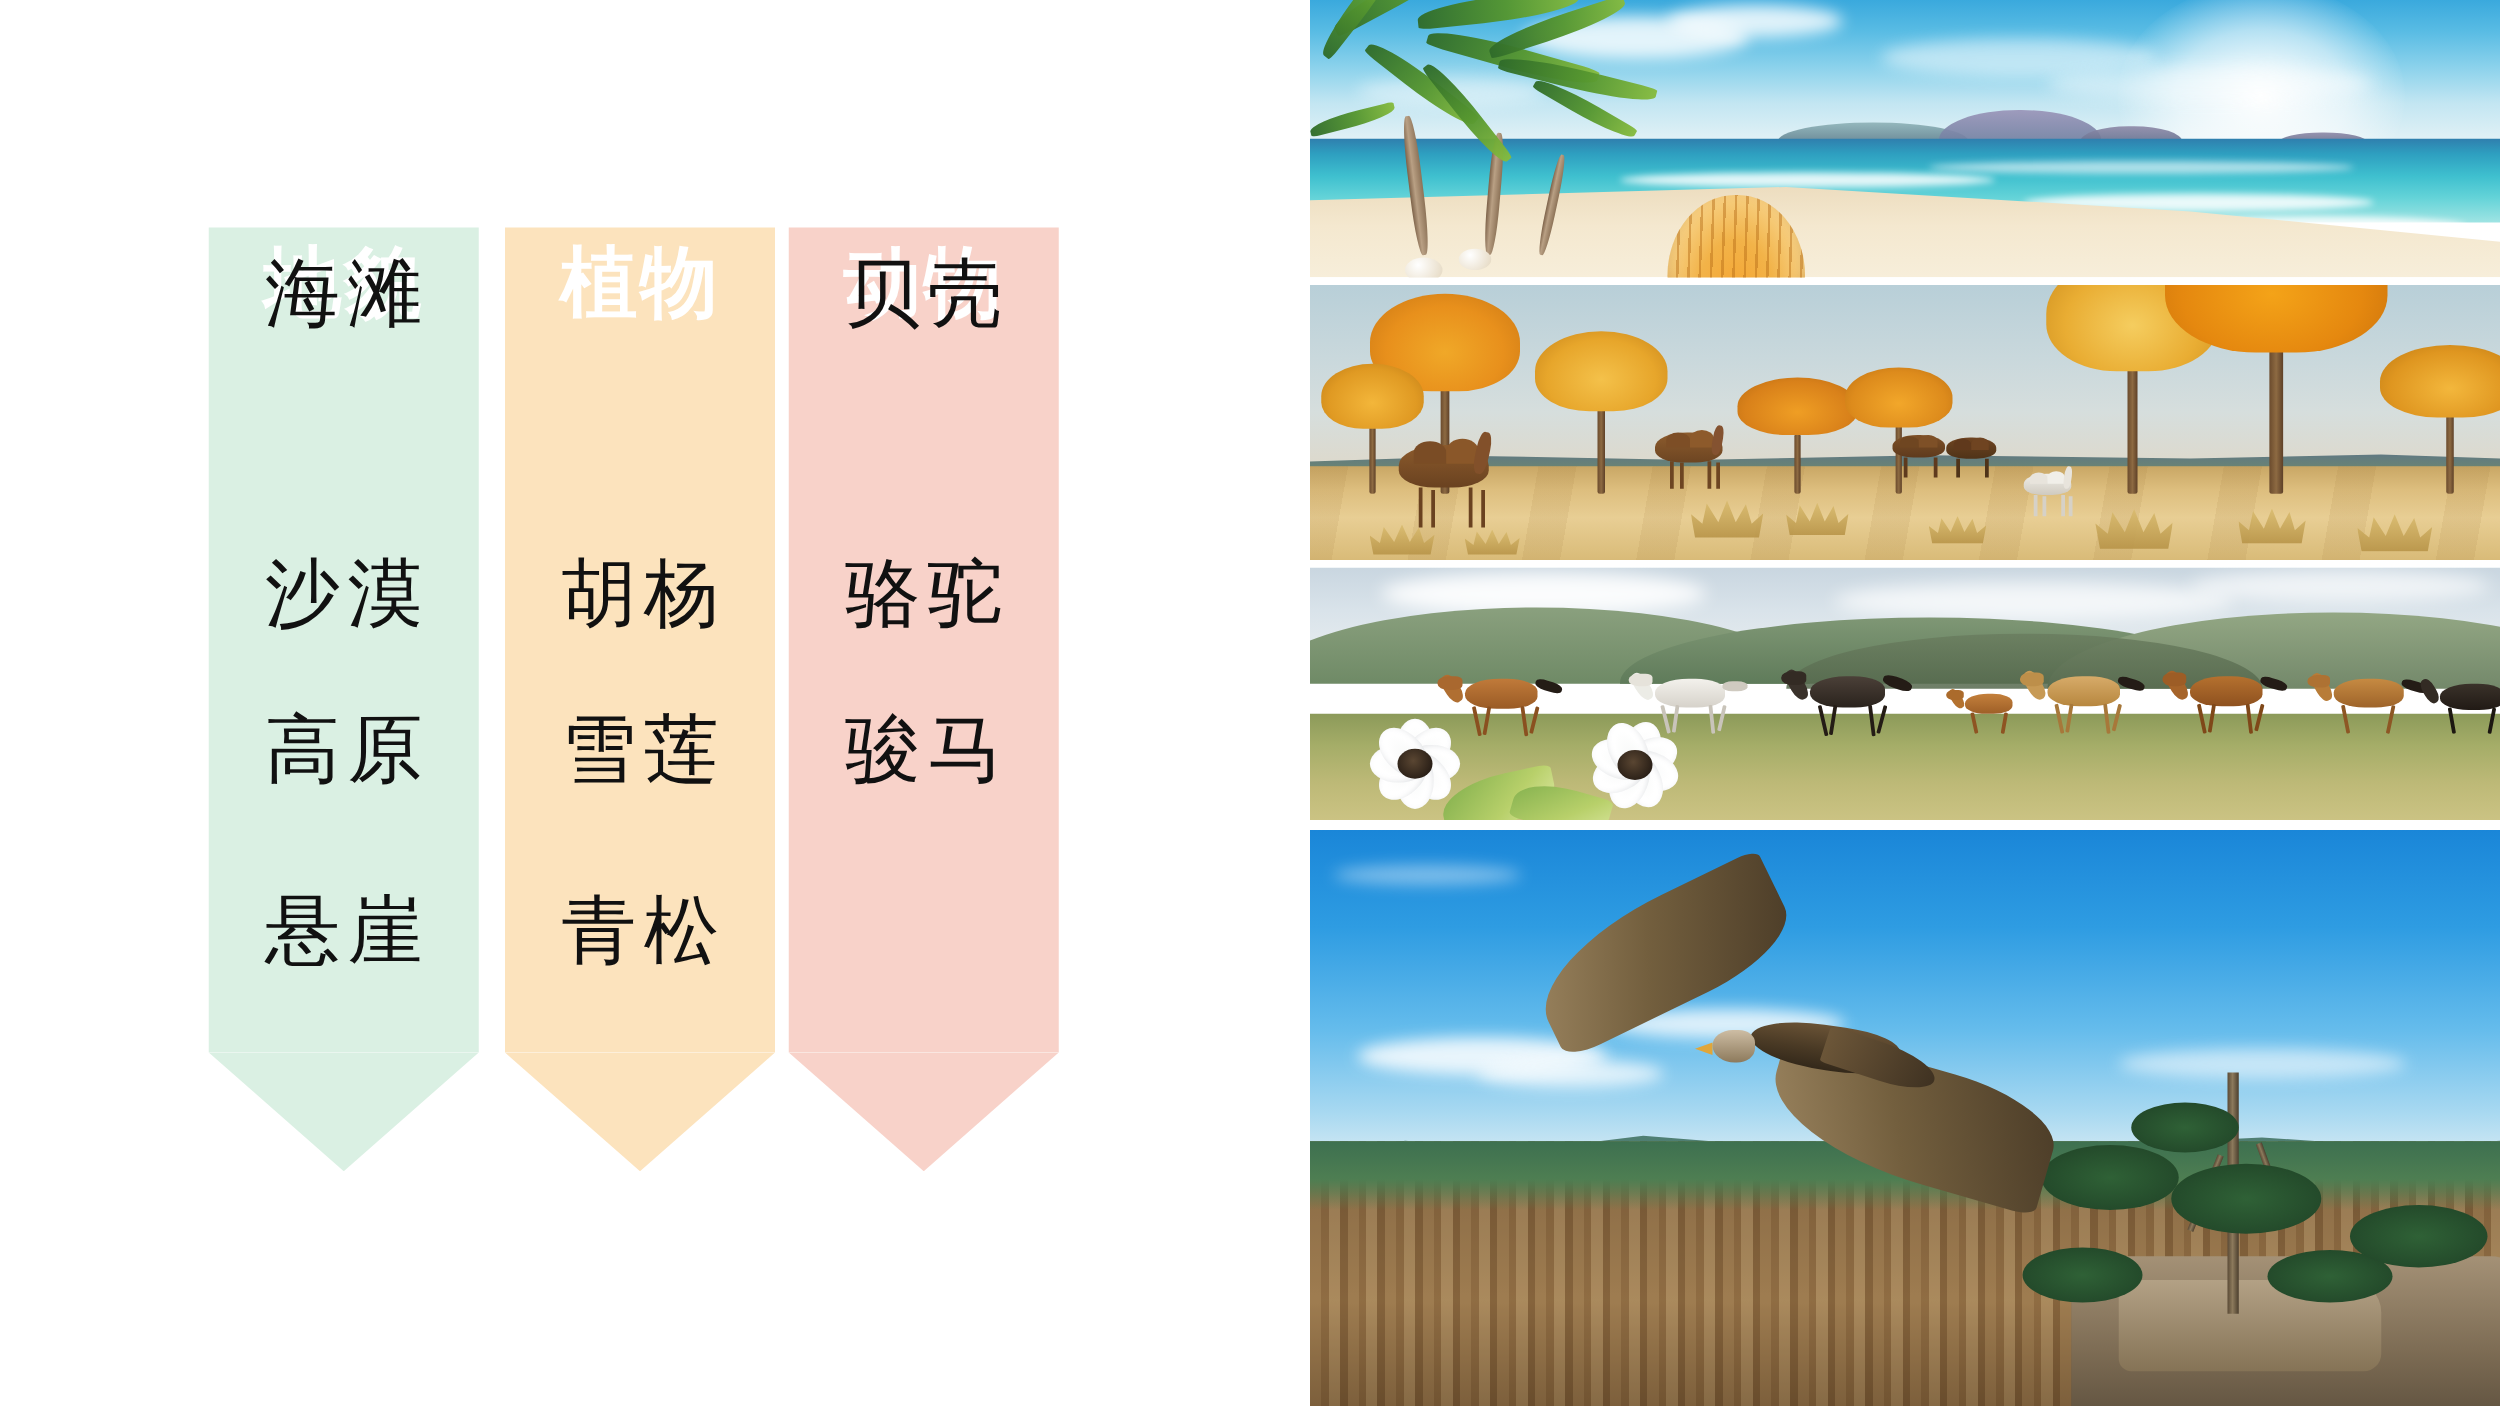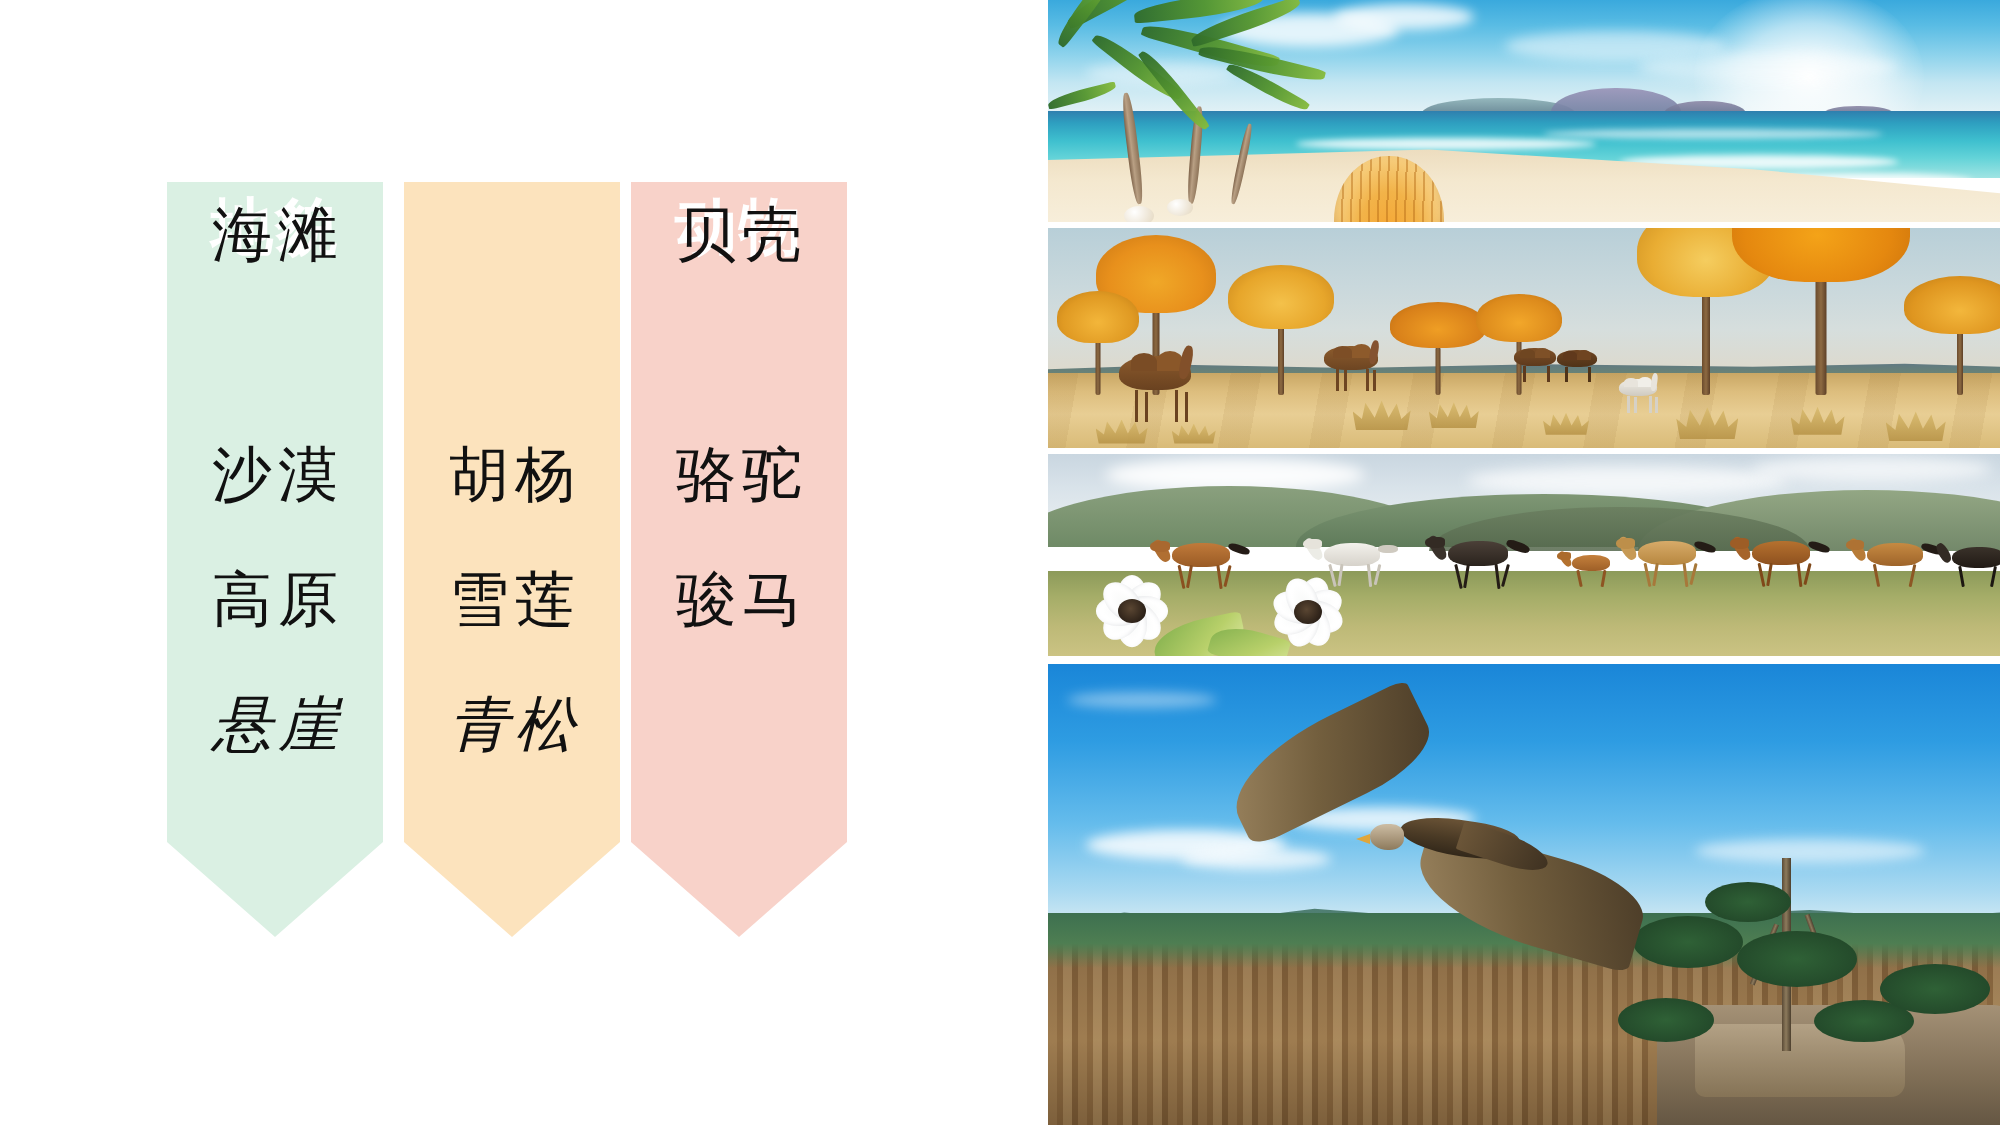--- a/index.html
+++ b/index.html
@@ -111,21 +111,21 @@
     white-space: nowrap;
   }
 
   .cell.c1 { left: 167px; }
   .cell.c2 { left: 404px; }
   .cell.c3 { left: 631px; }
 
   .cell.r1 { top: 205px; }
   .cell.r2 { top: 445px; }
   .cell.r3 { top: 570px; }
-  .cell.r4 { top: 695px; font-style: italic; }
+  .cell.r4 { top: 715px; }
 
   
   #photo-strip {
     position: absolute;
     left: 1048px;
     top: 0;
     width: 952px;
     height: 1125px;
   }
 
@@ -394,20 +394,21 @@
 
     <div class="category-column" id="col-landform">
       <div class="col-body"></div>
       <div class="col-arrow"></div>
       <div class="col-header">地貌</div>
     </div>
 
     <div class="category-column" id="col-plants">
       <div class="col-body"></div>
       <div class="col-arrow"></div>
+      <div class="col-header">植物</div>
     </div>
 
     <div class="category-column" id="col-animals">
       <div class="col-body"></div>
       <div class="col-arrow"></div>
       <div class="col-header">动物</div>
     </div>
 
     <div class="cell-layer">
       <div class="cell c1 r1">海滩</div>

